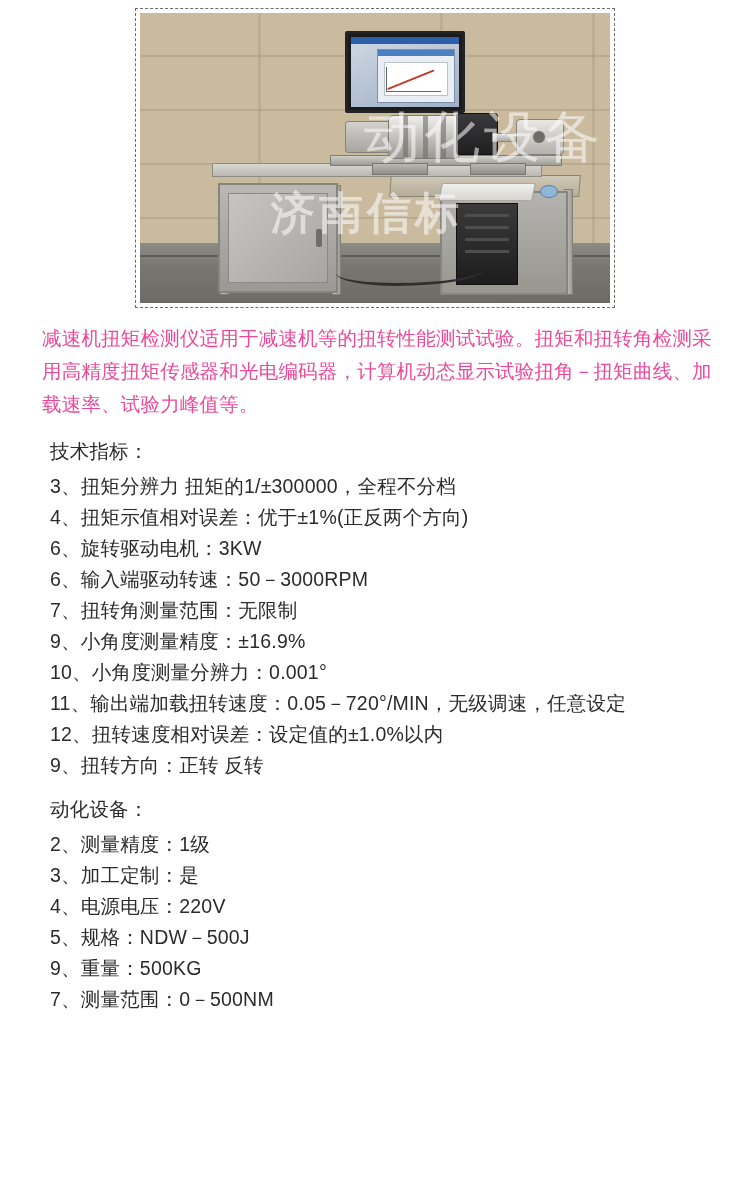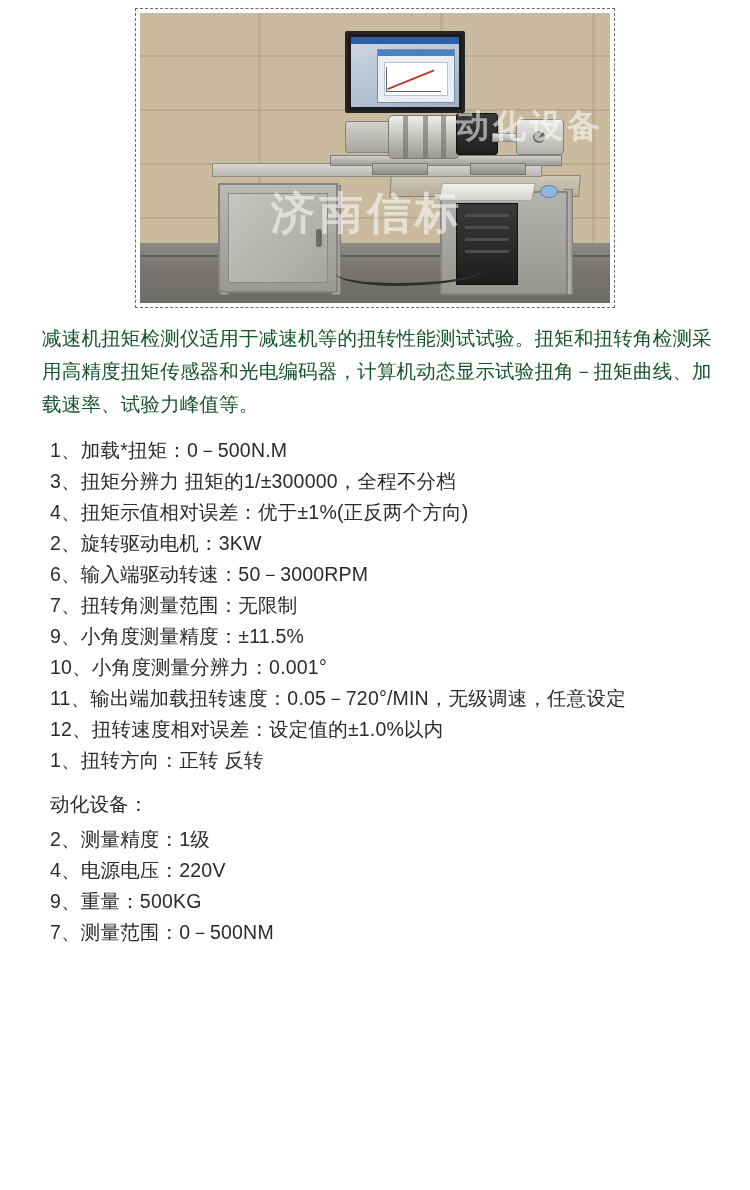--- a/index.html
+++ b/index.html
@@ -294,40 +294,40 @@
     color: rgba(255,255,255,0.55);
     letter-spacing: 4px;
     white-space: nowrap;
     pointer-events: none;
     line-height: 1;
   }
   .watermark2 {
     position: absolute;
     right: 6px;
     top: 96px;
-    font-size: 33px;
-    font-weight: bold;
+    font-size: 56px;
+    font-weight: normal;
     color: rgba(255,255,255,0.55);
     letter-spacing: 4px;
     white-space: nowrap;
     pointer-events: none;
     line-height: 1;
   }
 
   
   .body-text {
     position: absolute;
     left: 42px;
     top: 322px;
     width: 670px;
   }
   .intro {
     font-size: 19.5px;
     line-height: 33px;
-    color: #14532d;
+    color: #ec4899;
     margin: 0 0 14px 0;
     letter-spacing: 0.2px;
   }
   .section-title {
     font-size: 19.5px;
     line-height: 32px;
     color: #2b2b2b;
     margin: 6px 0 4px 8px;
     letter-spacing: 0.2px;
   }
@@ -419,39 +419,41 @@
 
       <div class="watermark">济南信标</div>
       <div class="watermark2">动化设备</div>
     </div>
   </div>
 
   <div class="body-text">
 
     <p class="intro">减速机扭矩检测仪适用于减速机等的扭转性能测试试验。扭矩和扭转角检测采用高精度扭矩传感器和光电编码器，计算机动态显示试验扭角－扭矩曲线、加载速率、试验力峰值等。</p>
 
+    <div class="section-title">技术指标：</div>
     <ul class="spec-list">
-      <li>1、加载*扭矩：0－500N.M</li>
       <li>3、扭矩分辨力 扭矩的1/±300000，全程不分档</li>
       <li>4、扭矩示值相对误差：优于±1%(正反两个方向)</li>
-      <li>2、旋转驱动电机：3KW</li>
+      <li>6、旋转驱动电机：3KW</li>
       <li>6、输入端驱动转速：50－3000RPM</li>
       <li>7、扭转角测量范围：无限制</li>
-      <li>9、小角度测量精度：±11.5%</li>
+      <li>9、小角度测量精度：±16.9%</li>
       <li>10、小角度测量分辨力：0.001°</li>
       <li>11、输出端加载扭转速度：0.05－720°/MIN，无级调速，任意设定</li>
       <li>12、扭转速度相对误差：设定值的±1.0%以内</li>
-      <li>1、扭转方向：正转 反转</li>
+      <li>9、扭转方向：正转 反转</li>
     </ul>
 
     <div class="gap"></div>
 
     <div class="section-title">动化设备：</div>
     <ul class="spec-list">
       <li>2、测量精度：1级</li>
+      <li>3、加工定制：是</li>
       <li>4、电源电压：220V</li>
+      <li>5、规格：NDW－500J</li>
       <li>9、重量：500KG</li>
       <li>7、测量范围：0－500NM</li>
 
     </ul>
   </div>
 
 </div>
 
 </body></html>

